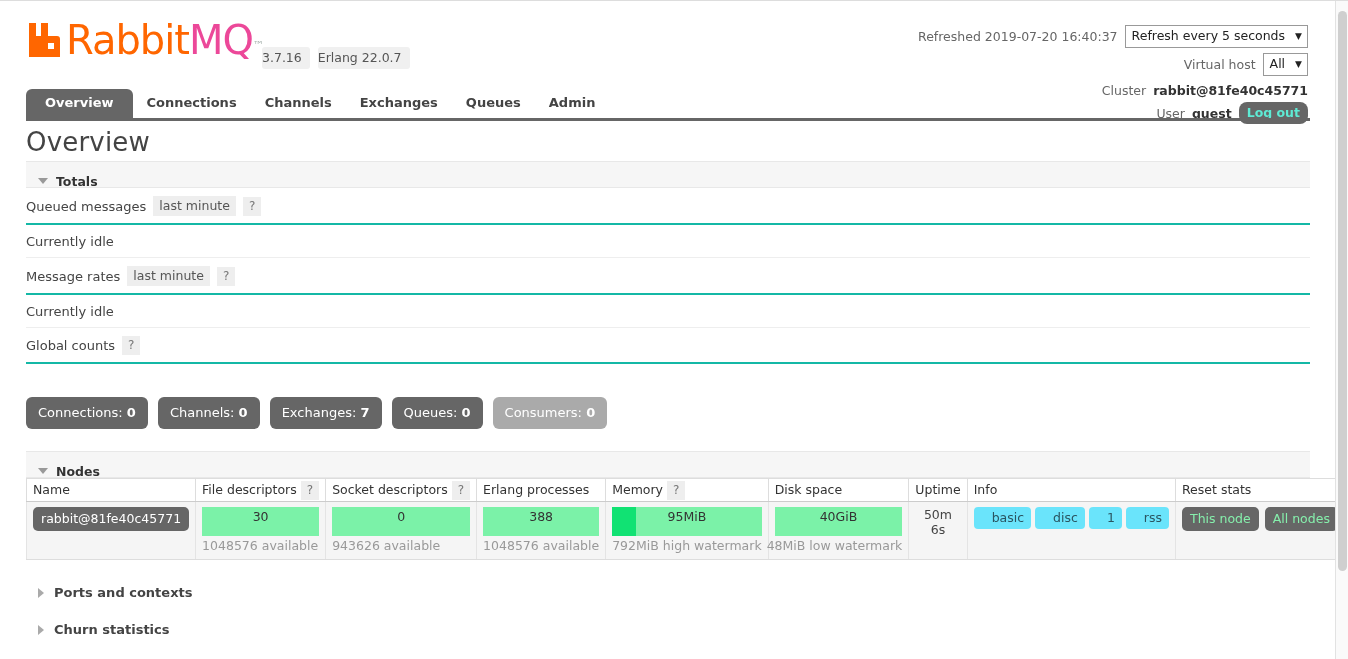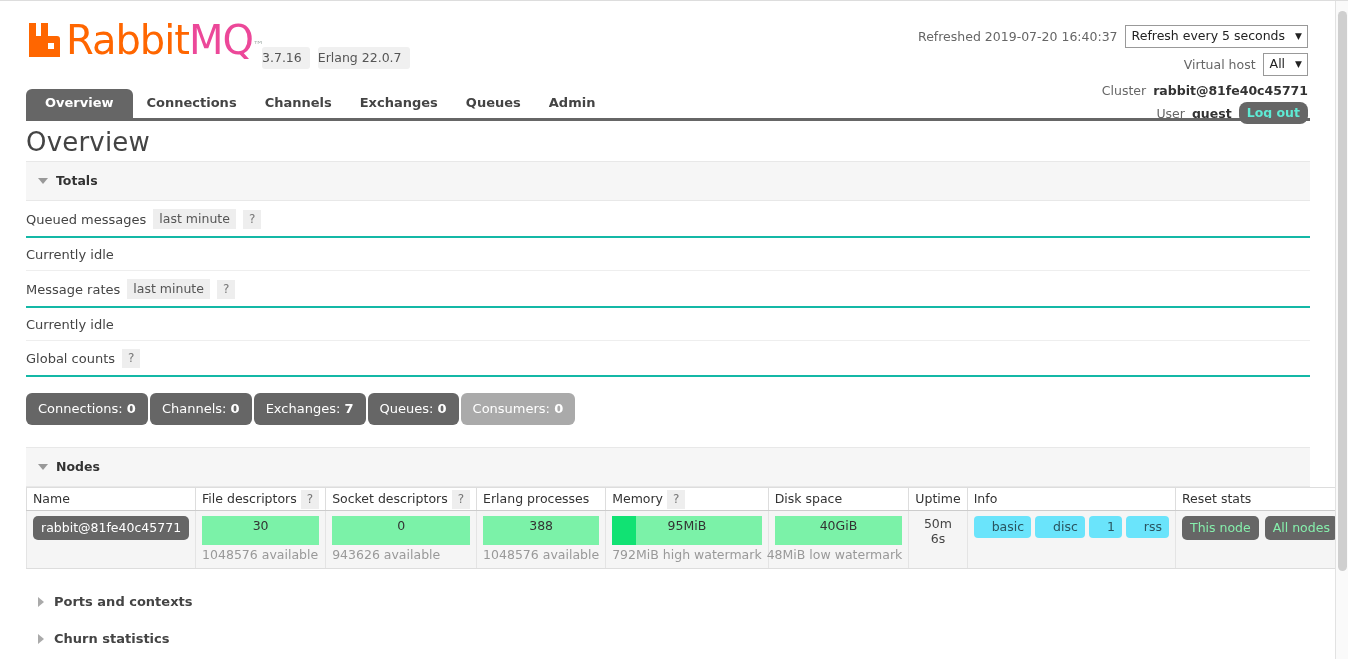--- a/index.html
+++ b/index.html
@@ -128,23 +128,23 @@
     margin: 0 0 4px 0;
     letter-spacing: 0.2px;
   }
   .section-head {
     background: #f6f6f6;
     border-top: 1px solid #e8e8e8;
     border-bottom: 1px solid #e8e8e8;
     font-size: 12.5px;
     font-weight: bold;
     color: #333;
-    padding: 5px 0 6px 12px;
+    padding: 19px 0 6px 12px;
     display: flex; align-items: center; gap: 8px;
-    height: 40px;
+    height: 20px;
   }
   .tri-down {
     width: 0; height: 0;
     border-left: 5px solid transparent;
     border-right: 5px solid transparent;
     border-top: 6px solid #999;
     display: inline-block;
   }
   .tri-right {
     width: 0; height: 0;
@@ -176,22 +176,22 @@
     cursor: help;
   }
   .idle-row {
     padding: 9px 0 8px 0;
     border-bottom: 1px solid #eee;
     font-size: 13px;
     color: #444;
   }
 
   #global-counts {
-    display: flex; gap: 2px;
-    margin-top: 16px; margin-bottom: 22px;
+    display: flex; gap: 10px;
+    margin-top: 33px; margin-bottom: 22px;
   }
   .count-btn {
     background: #666;
     color: #fff;
     border-radius: 6px;
     padding: 8px 12px 9px 12px;
     font-size: 13px;
     font-weight: normal;
     white-space: nowrap;
   }

